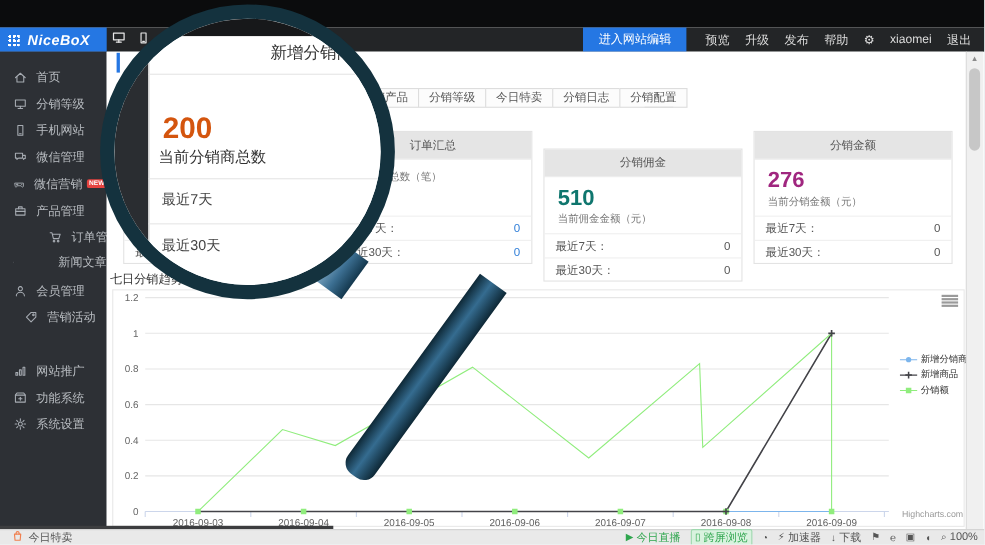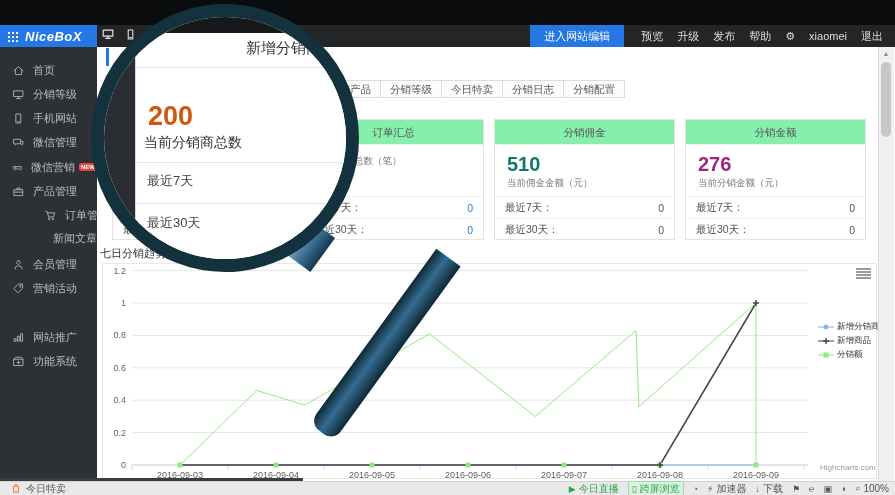--- a/index.html
+++ b/index.html
@@ -38,21 +38,21 @@
   
   #content-bg{left:97px;top:47px;width:781px;height:434px;background:#ffffff;}
 
   
   #tabs{left:320px;top:80px;height:18px;display:flex;}
   .tab{border:1px solid #ddd;margin-left:-1px;background:#fcfcfc;color:#555;font-size:10.5px;line-height:16px;padding:0 9px;white-space:nowrap;cursor:pointer;}
   #tab-underline{left:586px;top:97px;width:26px;height:1px;background:#ddd;}
 
   
   .card{position:absolute;top:119px;width:181px;height:121px;border:1px solid #e3e3e3;background:#fff;}
-  .card-h{height:25px;border-bottom:1px solid #ededed;background:#86efac;text-align:center;line-height:25px;font-size:10.5px;color:#555;}
+  .card-h{height:25px;border-bottom:1px solid #ededed;background:#e5e5e5;text-align:center;line-height:25px;font-size:10.5px;color:#555;}
   .card-val{padding:8px 0 0 12px;height:51px;}
   .card-num{font-size:20px;font-weight:bold;line-height:22px;}
   .card-sub{font-size:9.5px;color:#777;margin-top:2px;}
   .card-row{height:22px;border-top:1px solid #efefef;display:flex;justify-content:space-between;align-items:center;padding:0 10px;font-size:10.5px;color:#555;}
   .card-row .rv{font-size:10.5px;}
 
   
   #chart-title{left:100px;top:246px;font-size:11px;color:#333;}
   #chart-box{left:102px;top:263px;width:775px;height:216px;border:1px solid #e8e8e8;background:#fff;}
   #chart-svg{left:102px;top:263px;}
@@ -192,21 +192,21 @@
         </svg>
         <span class="lbl">新闻文章</span>
       </div>
       <div class="side-item" style="top: 205.4px;">
         <svg width="13" height="13" viewBox="0 0 16 16" fill="none" stroke="#a6abb2" stroke-width="1.2" stroke-linecap="round" stroke-linejoin="round">
           <path d="M8 3.2 a2.3 2.3 0 1 0 0.01 0"></path>
           <path d="M3.5 13.5 a4.5 4 0 0 1 9 0"></path>
         </svg>
         <span class="lbl">会员管理</span>
       </div>
-      <div class="side-item" style="top: 229.7px;">
+      <div class="side-item" style="top: 229.7px; justify-content: center;">
         <svg width="13" height="13" viewBox="0 0 16 16" fill="none" stroke="#a6abb2" stroke-width="1.2" stroke-linecap="round" stroke-linejoin="round">
           <path d="M2.5 7.8 L7.8 2.5 H13 V7.7 L7.7 13 Z"></path>
           <path d="M10.3 4.4 a0.9 0.9 0 1 0 0.01 0"></path>
         </svg>
         <span class="lbl">营销活动</span>
       </div>
       <div class="side-item" style="top: 278.3px; align-items: center;">
         <svg width="13" height="13" viewBox="0 0 16 16" fill="none" stroke="#a6abb2" stroke-width="1.2" stroke-linecap="round" stroke-linejoin="round">
           <path d="M3 12.5 H5 V9.5 H3 Z"></path>
           <path d="M7 12.5 H9 V6.5 H7 Z"></path>
@@ -215,20 +215,34 @@
         <span class="lbl">网站推广</span>
       </div>
       <div class="side-item" style="top: 302.6px;">
         <svg width="13" height="13" viewBox="0 0 16 16" fill="none" stroke="#a6abb2" stroke-width="1.2" stroke-linecap="round" stroke-linejoin="round">
           <path d="M2.5 5.2 H13.5 V13 H2.5 Z"></path>
           <path d="M2.5 5.2 L4.2 2.8 H11.8 L13.5 5.2"></path>
           <path d="M8 7.5 V11"></path>
           <path d="M6.2 9.2 H9.8"></path>
         </svg>
         <span class="lbl">功能系统</span>
+      </div>
+      <div class="side-item" style="top: 326.9px;">
+        <svg width="13" height="13" viewBox="0 0 16 16" fill="none" stroke="#a6abb2" stroke-width="1.2" stroke-linecap="round" stroke-linejoin="round">
+          <path d="M8 5.8 a2.2 2.2 0 1 0 0.01 0"></path>
+          <path d="M8 2.2 V4"></path>
+          <path d="M8 12 V13.8"></path>
+          <path d="M2.2 8 H4"></path>
+          <path d="M12 8 H13.8"></path>
+          <path d="M3.9 3.9 L5.2 5.2"></path>
+          <path d="M10.8 10.8 L12.1 12.1"></path>
+          <path d="M12.1 3.9 L10.8 5.2"></path>
+          <path d="M5.2 10.8 L3.9 12.1"></path>
+        </svg>
+        <span class="lbl">系统设置</span>
       </div>
     </div>
   <div class="abs" id="content-bg"></div>
   <div class="abs" id="content-accent"></div>
 
   <div class="abs" id="tabs">
       <span class="tab">分销产品</span>
       <span class="tab">分销等级</span>
       <span class="tab">今日特卖</span>
       <span class="tab">分销日志</span>
@@ -260,21 +274,21 @@
         </div>
         <div class="card-row">
           <span>最近7天：</span>
           <span class="rv" style="color:#2f7ed8">0</span>
         </div>
         <div class="card-row">
           <span>最近30天：</span>
           <span class="rv" style="color:#2f7ed8">0</span>
         </div>
       </div>
-      <div class="card abs" style="left: 494px;">
+      <div class="card abs" style="left: 494px; margin-top: 16px;">
         <div class="card-h">分销佣金</div>
         <div class="card-val">
           <div class="card-num" style="color:#0f766e">510</div>
           <div class="card-sub">当前佣金金额（元）</div>
         </div>
         <div class="card-row">
           <span>最近7天：</span>
           <span class="rv" style="color:#555555">0</span>
         </div>
         <div class="card-row">

